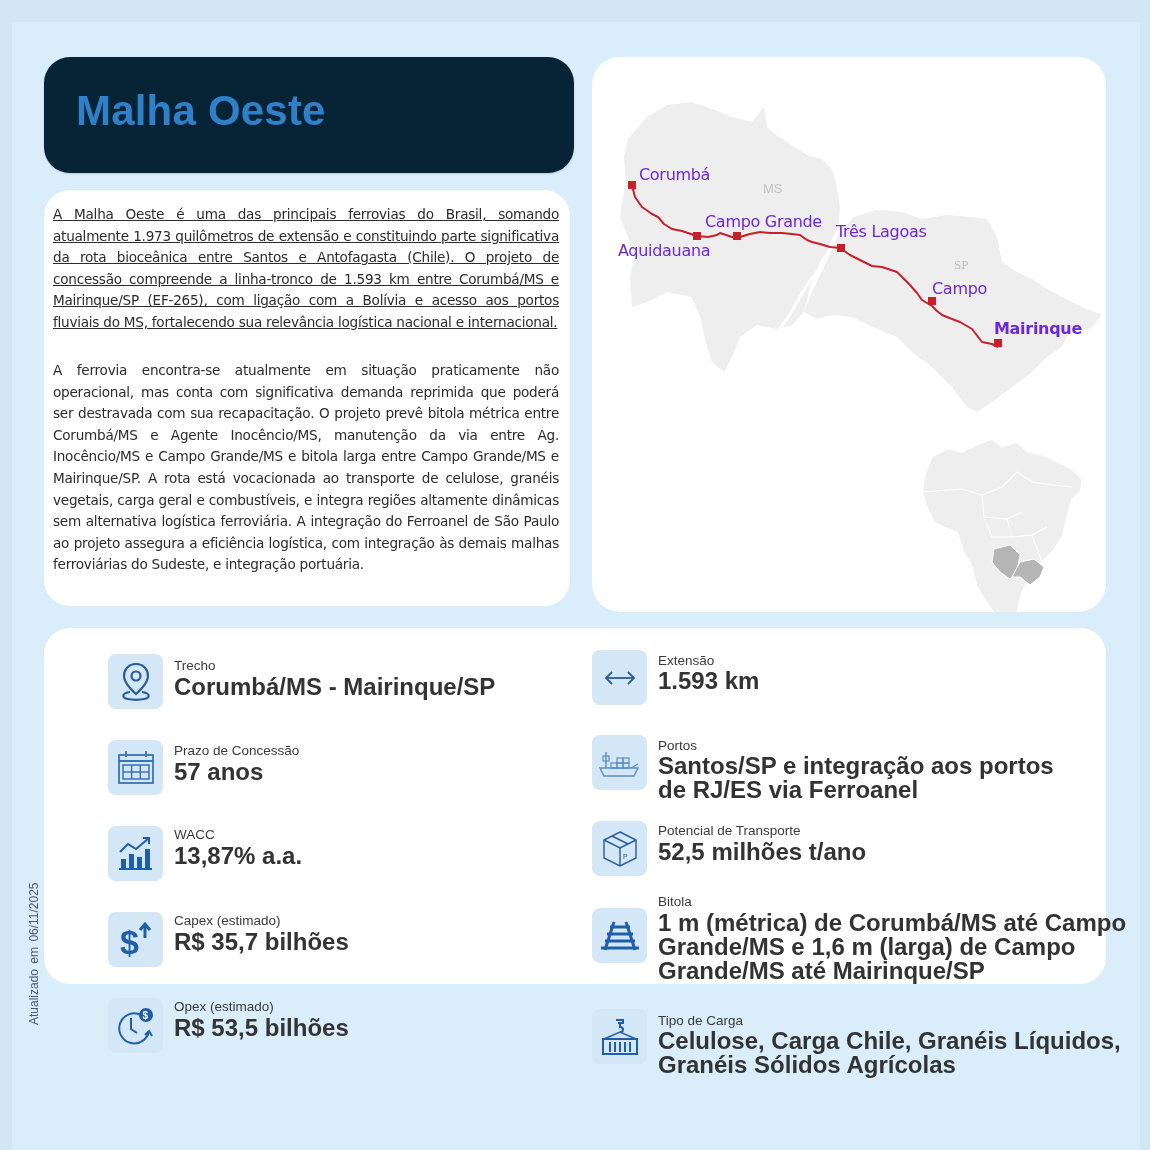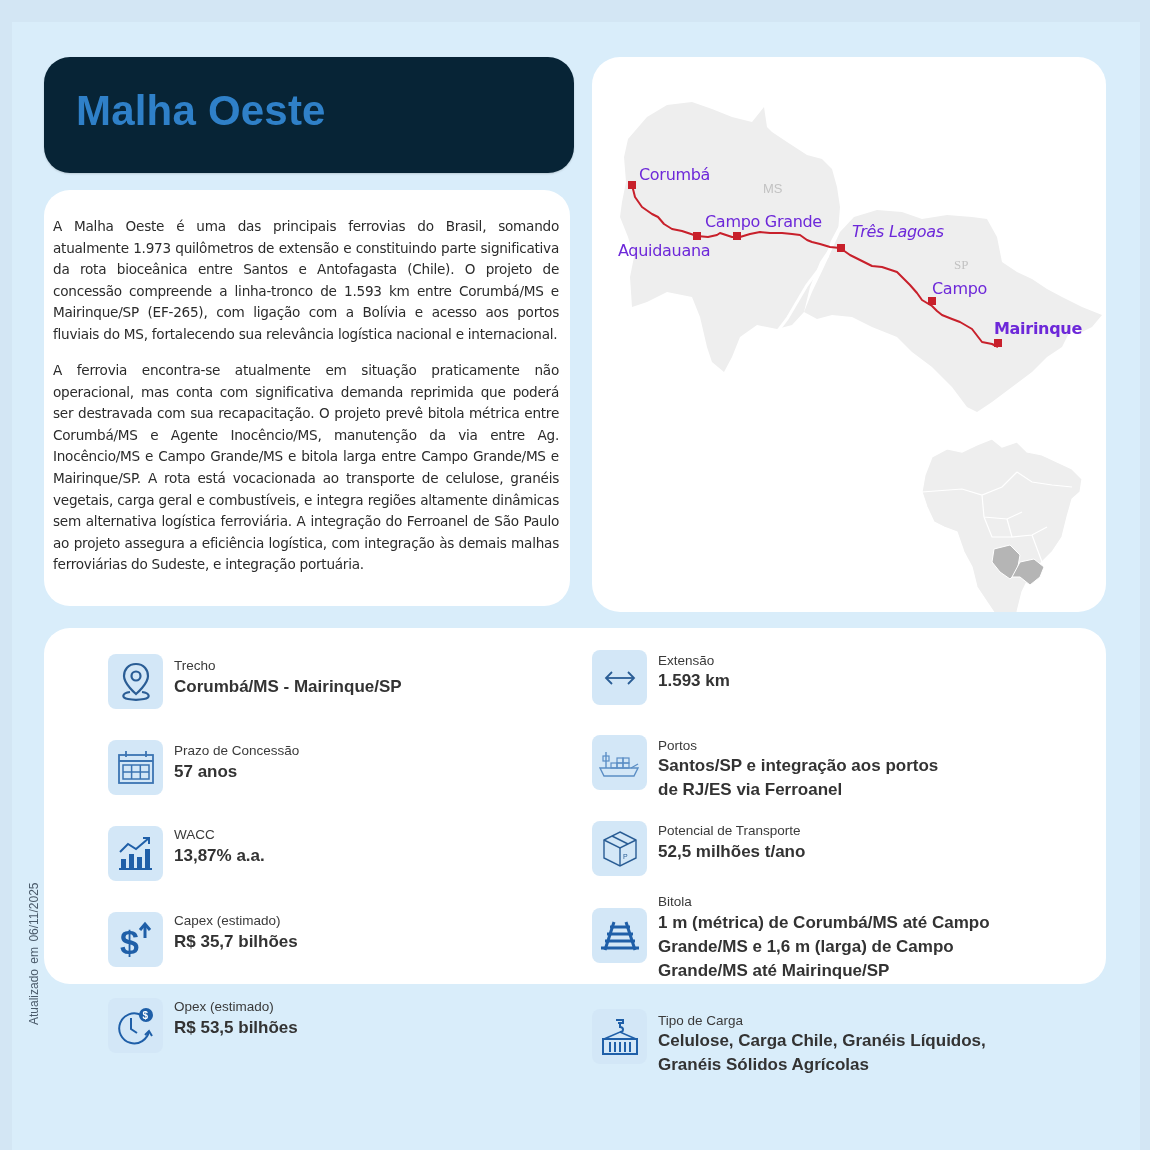--- a/index.html
+++ b/index.html
@@ -25,21 +25,21 @@
     }
     .desc-card {
       position: absolute; left: 44px; top: 190px; width: 526px; height: 416px;
       background: #ffffff; border-radius: 26px;
     }
     .desc-card p {
       margin: 0; position: absolute; left: 9px; width: 506px;
       font-family: "DejaVu Sans", sans-serif; font-size: 13.6px; line-height: 21.6px;
       color: #2b2b2b; text-align: justify; letter-spacing: -0.25px;
     }
-    .desc-card p.p1 { top: 26px; }
+    .desc-card p.p1 { top: 14px; text-decoration: underline; }
     .desc-card p.p2 { top: 170px; }
     .map-card {
       position: absolute; left: 592px; top: 57px; width: 514px; height: 555px;
       background: #ffffff; border-radius: 28px; overflow: hidden;
     }
     .map-card svg { position: absolute; left: 0; top: 0; }
     .map-label {
       position: absolute; font-family: "DejaVu Sans", sans-serif; font-size: 16px;
       color: #6d28d9; white-space: nowrap; letter-spacing: -0.3px;
     }
@@ -54,21 +54,21 @@
     .item { position: absolute; }
     .icon-box {
       position: absolute; left: 0; top: 0; width: 55px; height: 55px;
       background: #d3e7f7; border-radius: 8px;
       display: flex; align-items: center; justify-content: center;
     }
     .item .lbl {
       position: absolute; left: 66px; font-size: 13.5px; color: #3a3a3a; white-space: nowrap;
     }
     .item .val {
-      position: absolute; left: 66px; font-size: 17px; font-weight: bold; color: #333333;
+      position: absolute; left: 66px; font-size: 24px; font-weight: bold; color: #333333;
       line-height: 24px; white-space: nowrap;
     }
     .updated {
       position: absolute; left: 27px; top: 1025px;
       transform-origin: left top; transform: rotate(-90deg);
       font-size: 12px; color: #4a5a6a; white-space: nowrap; word-spacing: 2px;
     }
   </style>
 </head>
 <body>
@@ -106,21 +106,21 @@
     <rect x="141" y="175" width="8" height="8" fill="#c8202b"></rect>
     <rect x="245" y="187" width="8" height="8" fill="#c8202b"></rect>
     <rect x="336" y="240" width="8" height="8" fill="#c8202b"></rect>
     <rect x="402" y="282" width="8" height="8" fill="#c8202b"></rect>
   </svg>
   <span class="state-label" style="left:171px; top:124px;">MS</span>
   <span class="state-label" style="left:362px; top:200px;font-family:Liberation Serif, serif;">SP</span>
   <span class="map-label" style="left:47px; top:108px;">Corumbá</span>
   <span class="map-label" style="left:26px; top:184px;">Aquidauana</span>
   <span class="map-label" style="left:113px; top:155px;">Campo Grande</span>
-  <span class="map-label" style="left:260px; top:165px;font-style:italic;">Três Lagoas</span>
+  <span class="map-label" style="left:244px; top:165px;">Três Lagoas</span>
   <span class="map-label" style="left:340px; top:222px;">Campo</span>
   <span class="map-label" style="left:402px; top:262px;font-weight:bold;">Mairinque</span>
 </div>
 
 <div class="info-card">
 
   <div class="item" style="left:64px; top:26px;">
     <div class="icon-box">
       <svg width="36" height="44" viewBox="0 0 36 44">
           <path d="M18 4 C10 4 6 10 6 16 C6 24 18 34 18 34 C18 34 30 24 30 16 C30 10 26 4 18 4 Z" fill="none" stroke="#2a5d95" stroke-width="2.2"></path>

